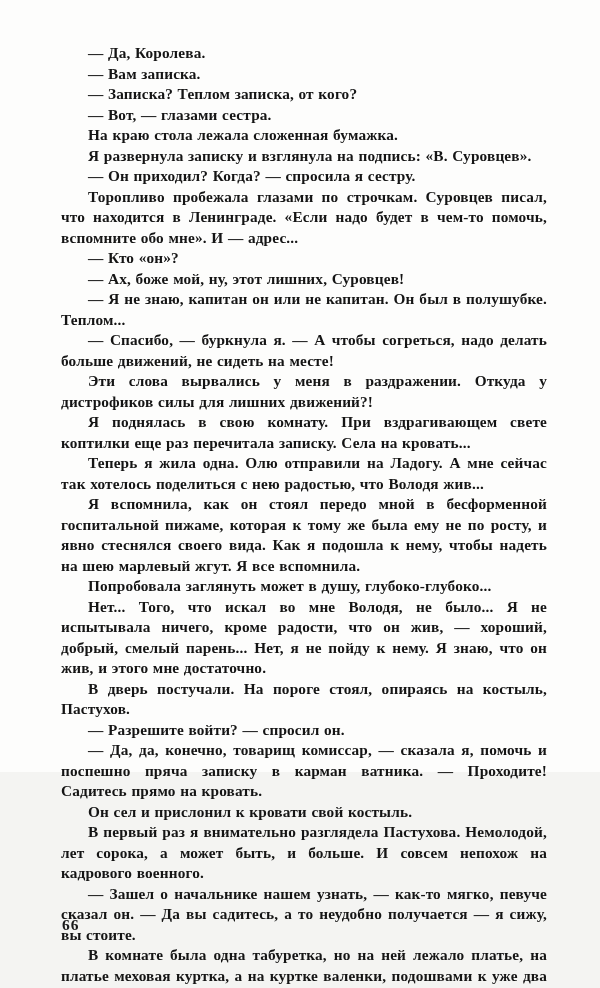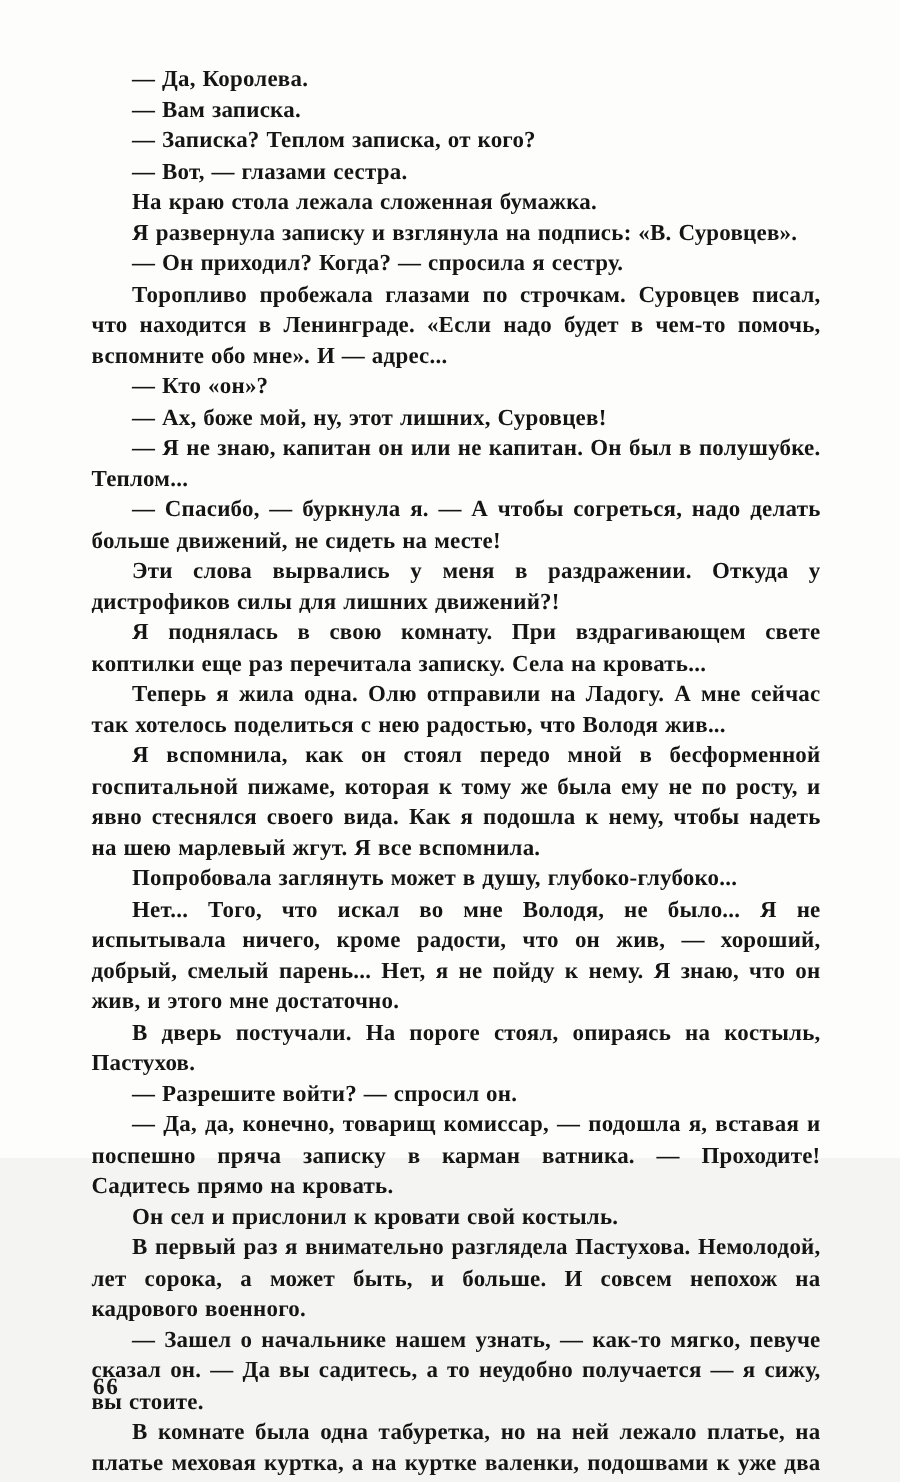--- a/index.html
+++ b/index.html
@@ -69,21 +69,21 @@
     <p class="para">— Я не знаю, капитан он или не капитан. Он был в полушубке. Теплом...</p>
     <p class="para">— Спасибо, — буркнула я. — А чтобы согреться, надо делать больше движений, не сидеть на месте!</p>
     <p class="para">Эти слова вырвались у меня в раздражении. Откуда у дистрофиков силы для лишних движений?!</p>
     <p class="para">Я поднялась в свою комнату. При вздрагивающем свете коптилки еще раз перечитала записку. Села на кровать...</p>
     <p class="para">Теперь я жила одна. Олю отправили на Ладогу. А мне сейчас так хотелось поделиться с нею радостью, что Володя жив...</p>
     <p class="para">Я вспомнила, как он стоял передо мной в бесформенной госпитальной пижаме, которая к тому же была ему не по росту, и явно стеснялся своего вида. Как я подошла к нему, чтобы надеть на шею марлевый жгут. Я все вспомнила.</p>
     <p class="para">Попробовала заглянуть может в душу, глубоко-глубоко...</p>
     <p class="para">Нет... Того, что искал во мне Володя, не было... Я не испытывала ничего, кроме радости, что он жив, — хороший, добрый, смелый парень... Нет, я не пойду к нему. Я знаю, что он жив, и этого мне достаточно.</p>
     <p class="para">В дверь постучали. На пороге стоял, опираясь на костыль, Пастухов.</p>
     <p class="para">— Разрешите войти? — спросил он.</p>
-    <p class="para">— Да, да, конечно, товарищ комиссар, — подошла я, вставая и поспешно пряча записку в карман ватника. — Проходите! Садитесь прямо на кровать.</p>
+    <p class="para">— Да, да, конечно, товарищ комиссар, — сказала я, помочь и поспешно пряча записку в карман ватника. — Проходите! Садитесь прямо на кровать.</p>
     <p class="para">Он сел и прислонил к кровати свой костыль.</p>
     <p class="para">В первый раз я внимательно разглядела Пастухова. Немолодой, лет сорока, а может быть, и больше. И совсем непохож на кадрового военного.</p>
     <p class="para">— Зашел о начальнике нашем узнать, — как-то мягко, певуче сказал он. — Да вы садитесь, а то неудобно получается — я сижу, вы стоите.</p>
     <p class="para">В комнате была одна табуретка, но на ней лежало платье, на платье меховая куртка, а на куртке валенки, подошвами к уже два дня не топившейся печке.</p>
 
   </div>
   <div class="page-number">66</div>
 </div>
 
 </body></html>

